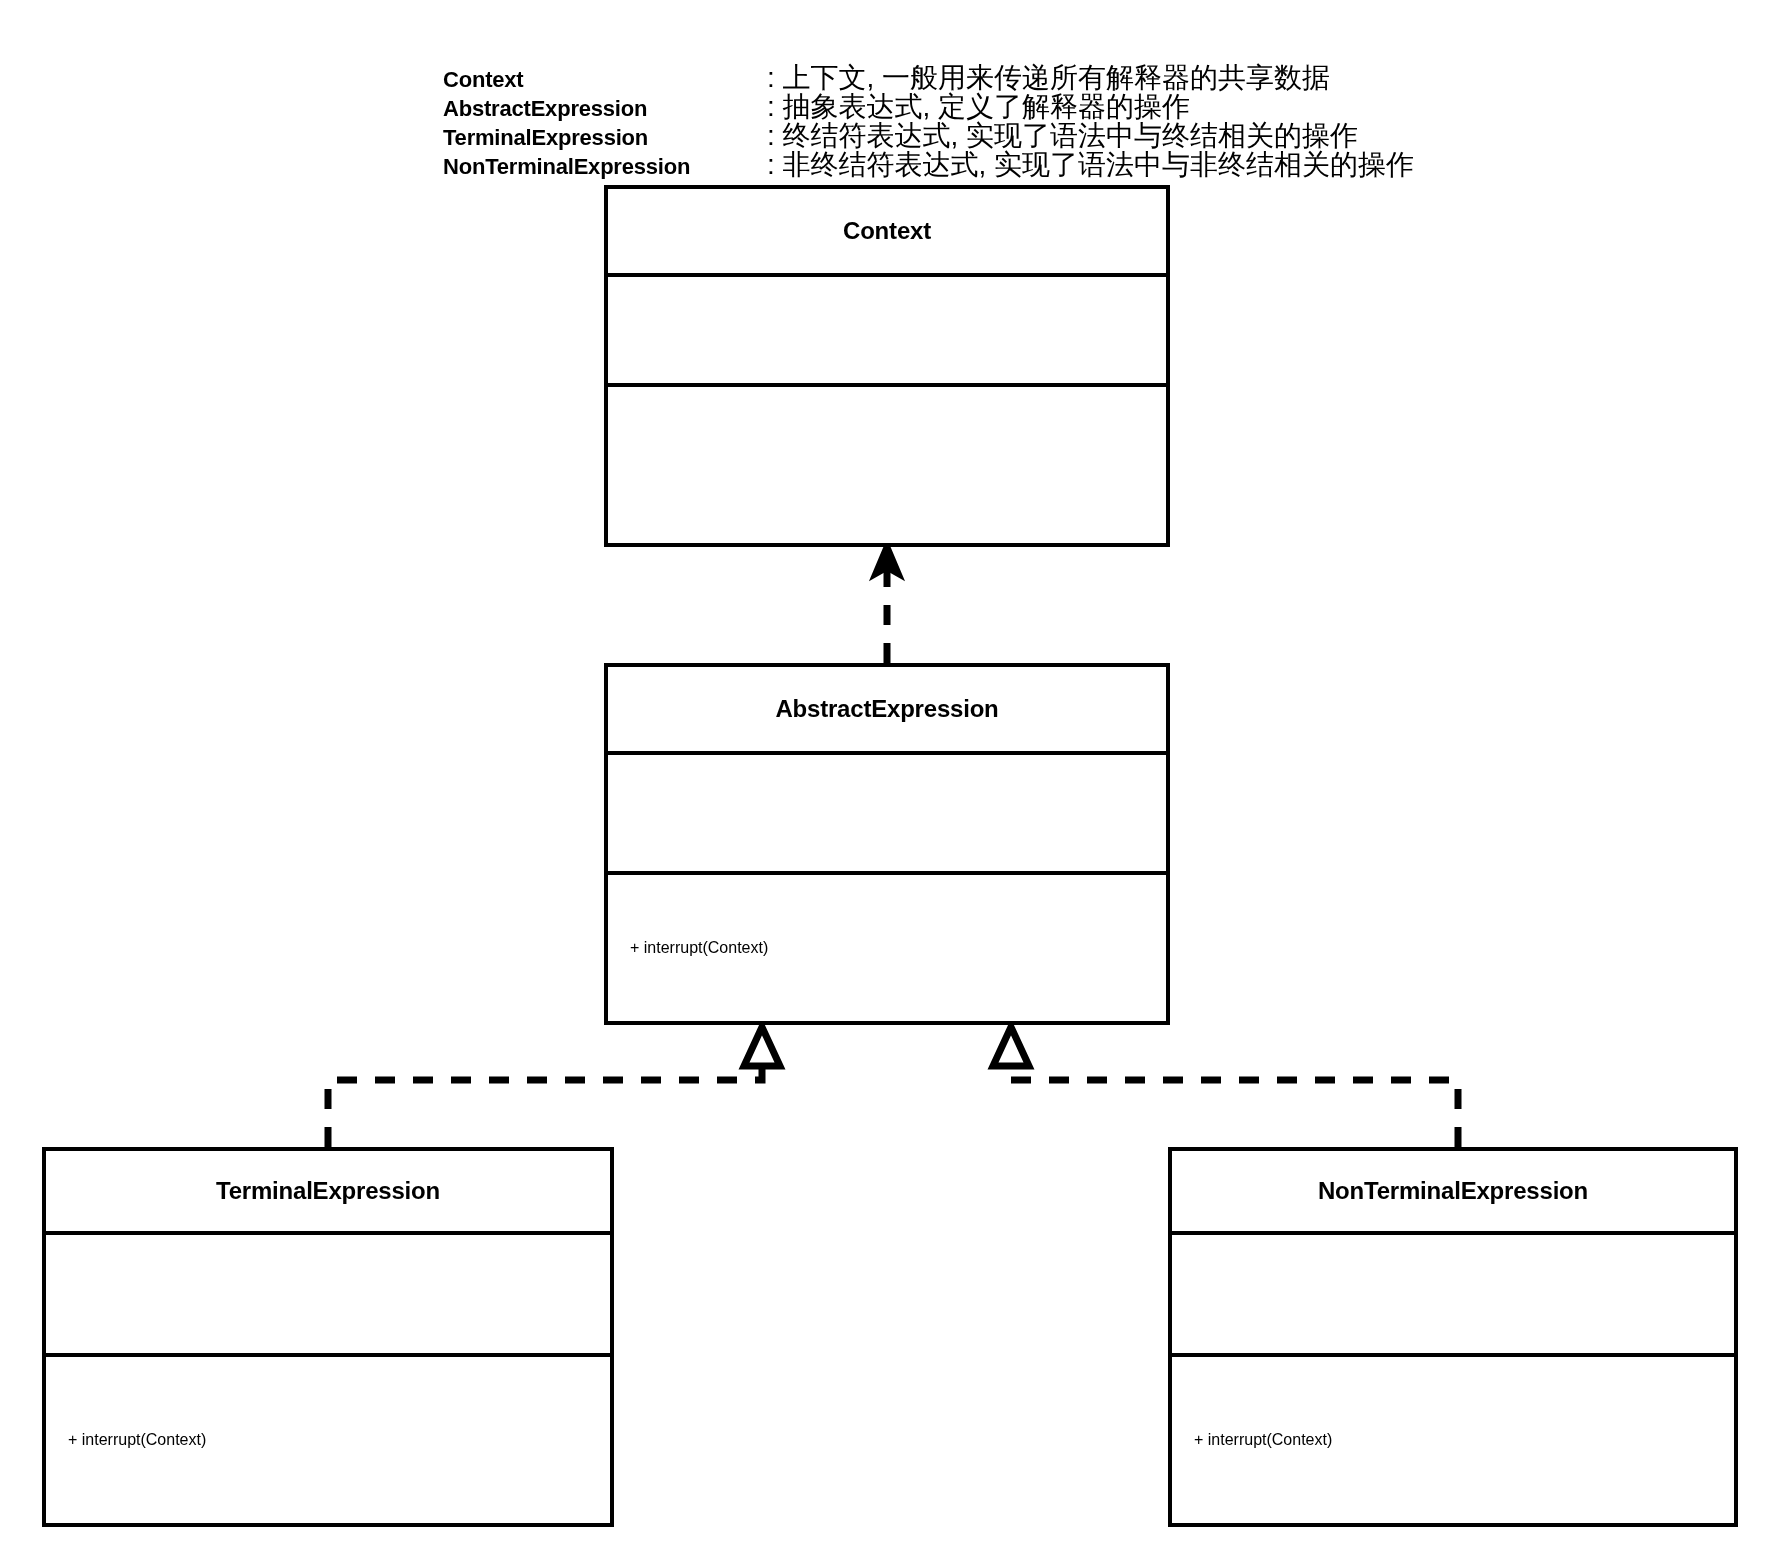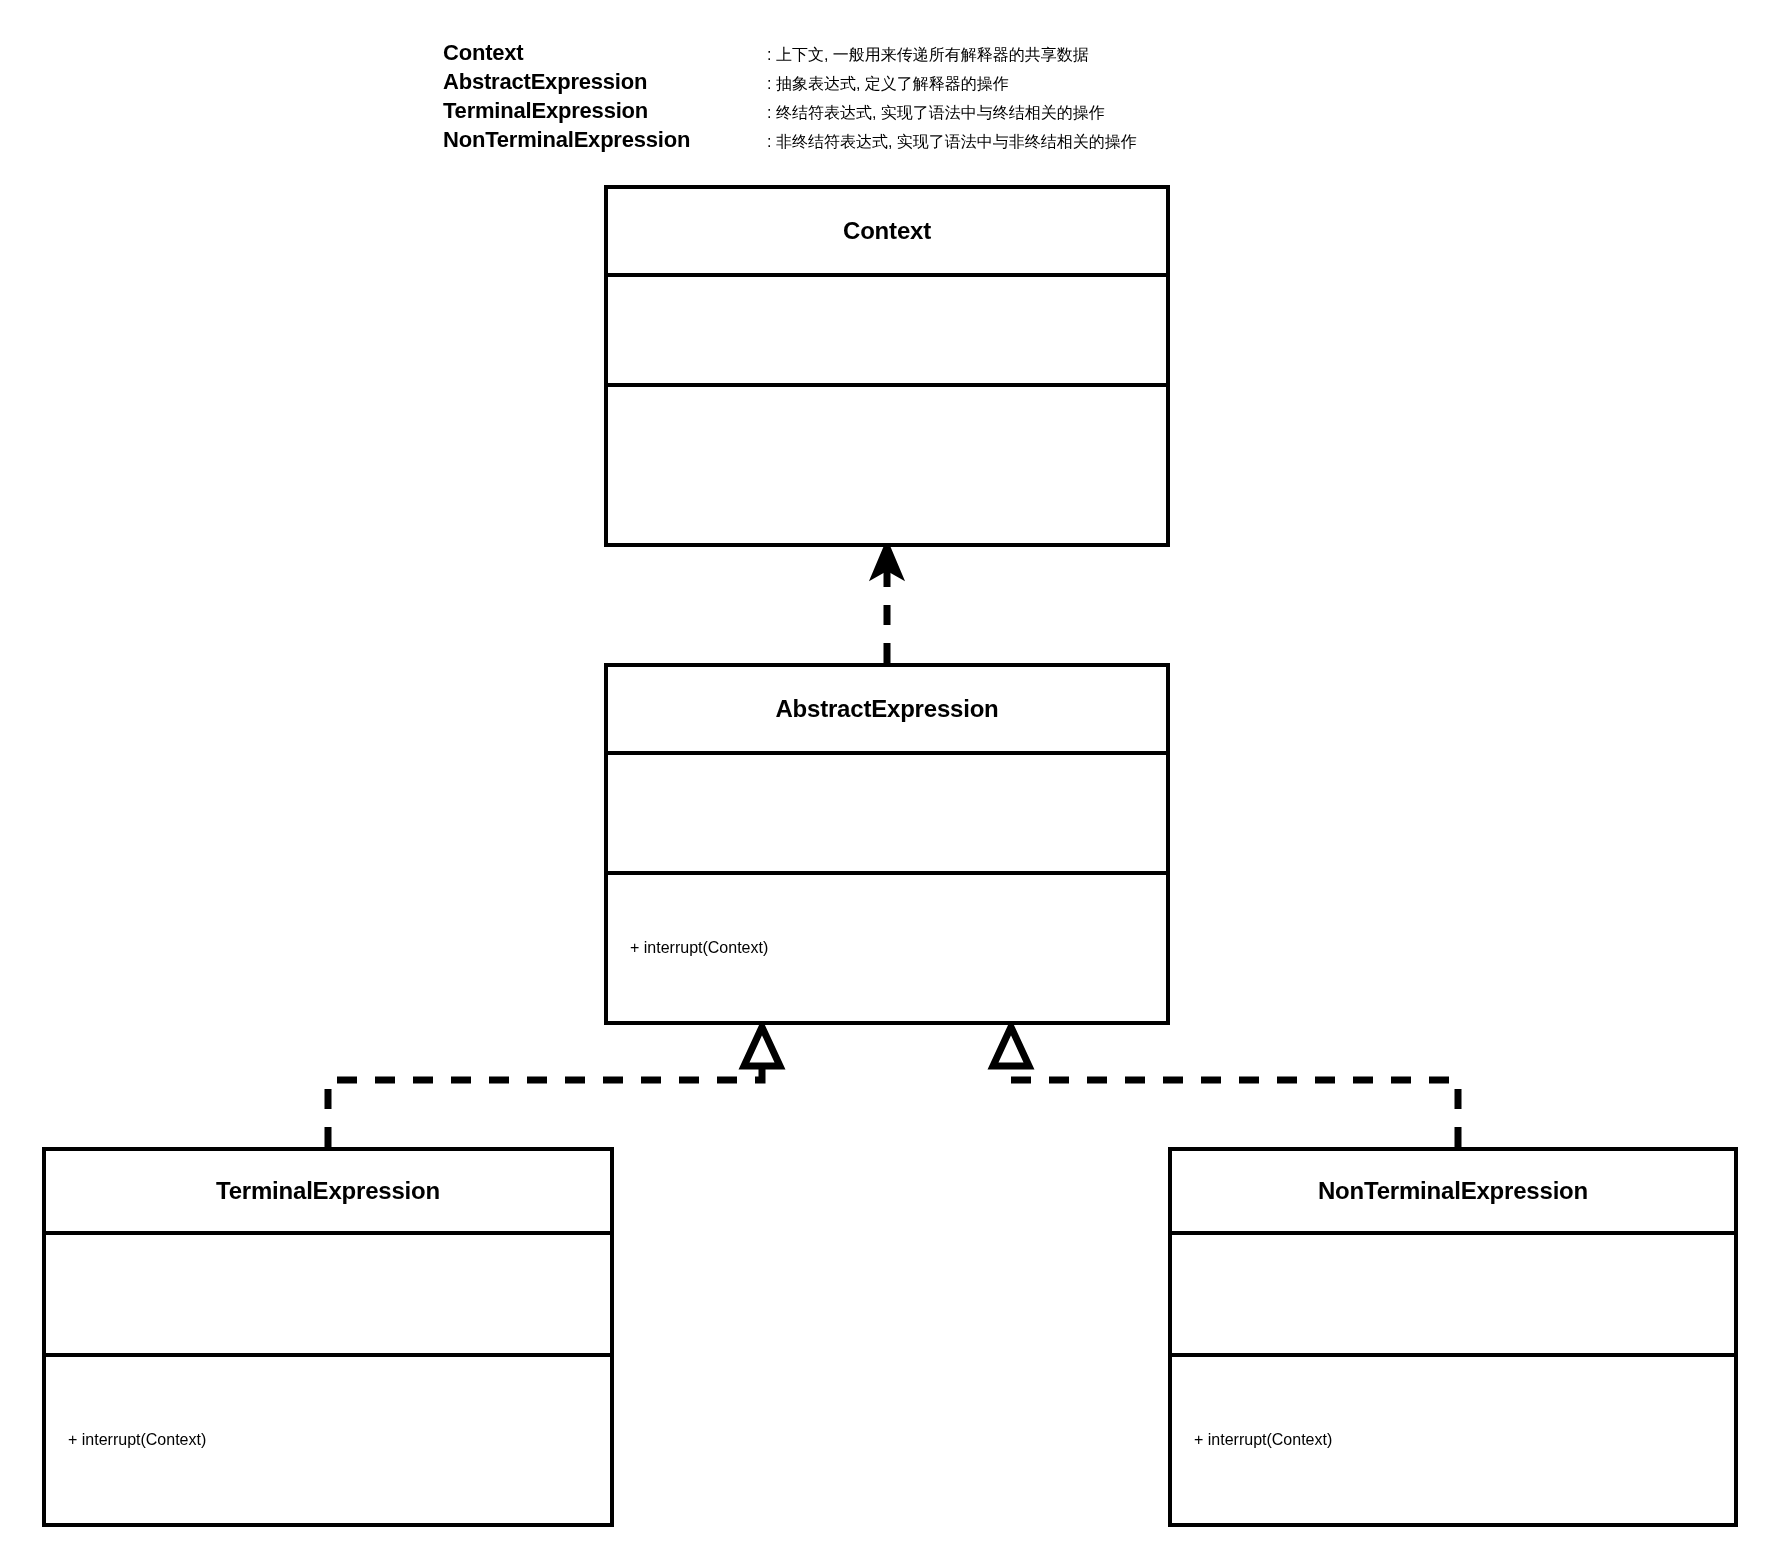--- a/index.html
+++ b/index.html
@@ -31,22 +31,23 @@
     white-space: nowrap;
   }
   .legend-name {
     width: 324px;
     flex: 0 0 324px;
     font-size: 22px;
     font-weight: bold;
     letter-spacing: -0.2px;
   }
   .legend-desc {
-    font-size: 16px;
+    font-size: 28px;
     font-weight: normal;
+    margin-top: 25px;
   }
 
   
   .uml-box {
     position: absolute;
     box-sizing: border-box;
     background: #ffffff;
     border: 4px solid #000000;
     display: flex;
     flex-direction: column;

